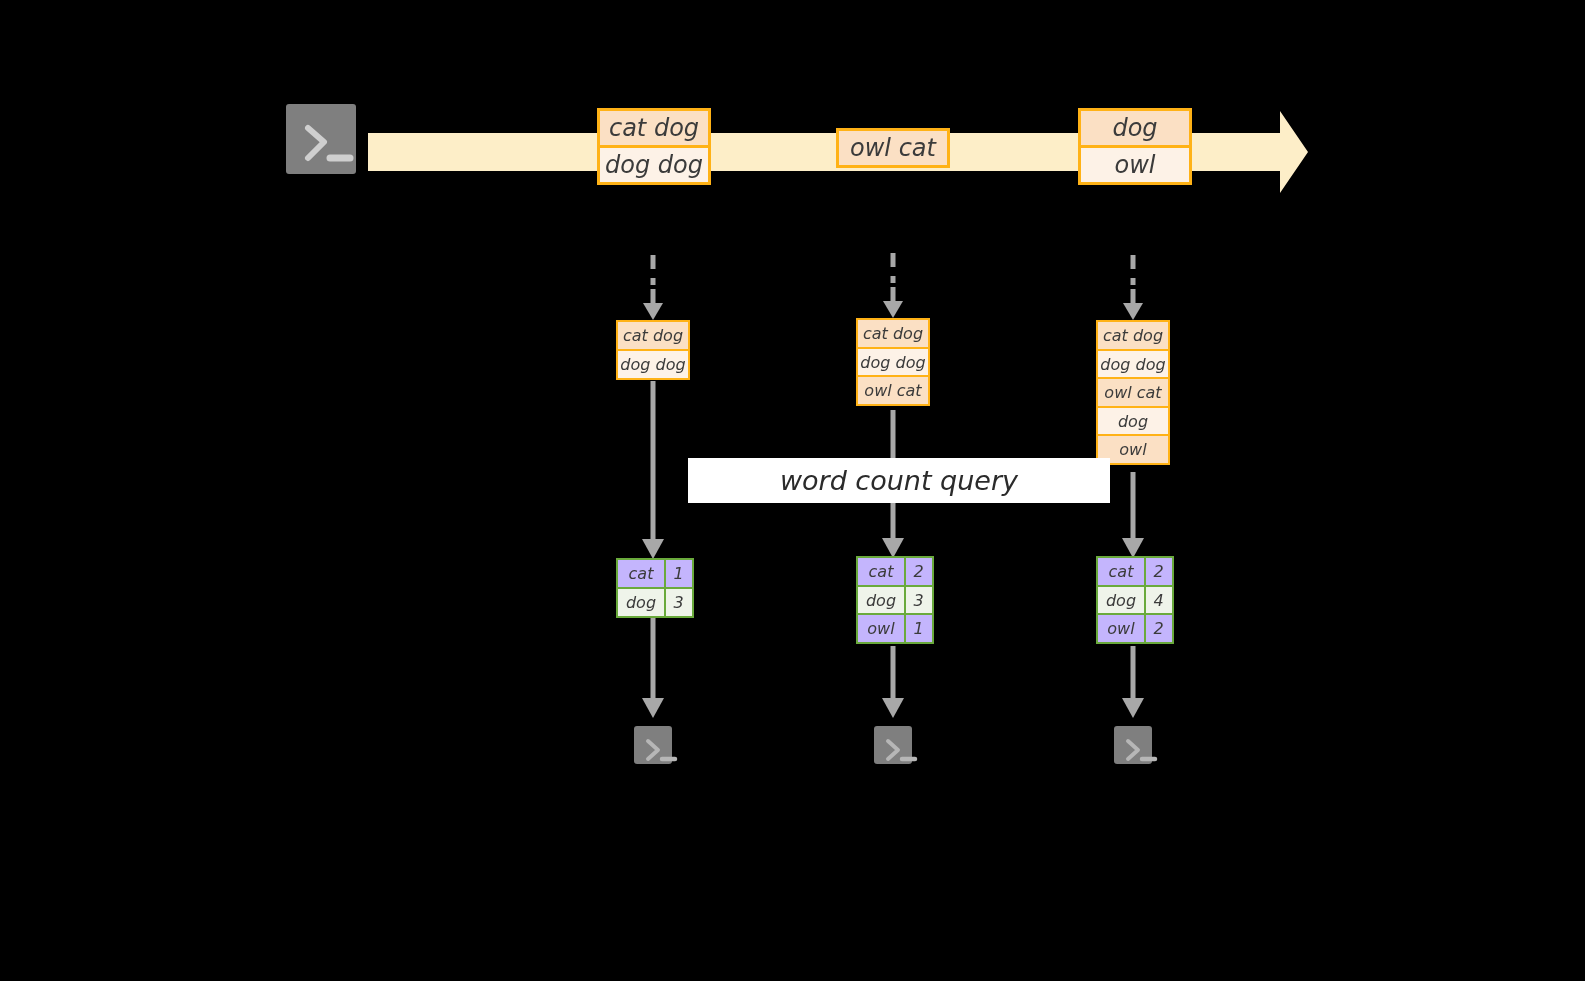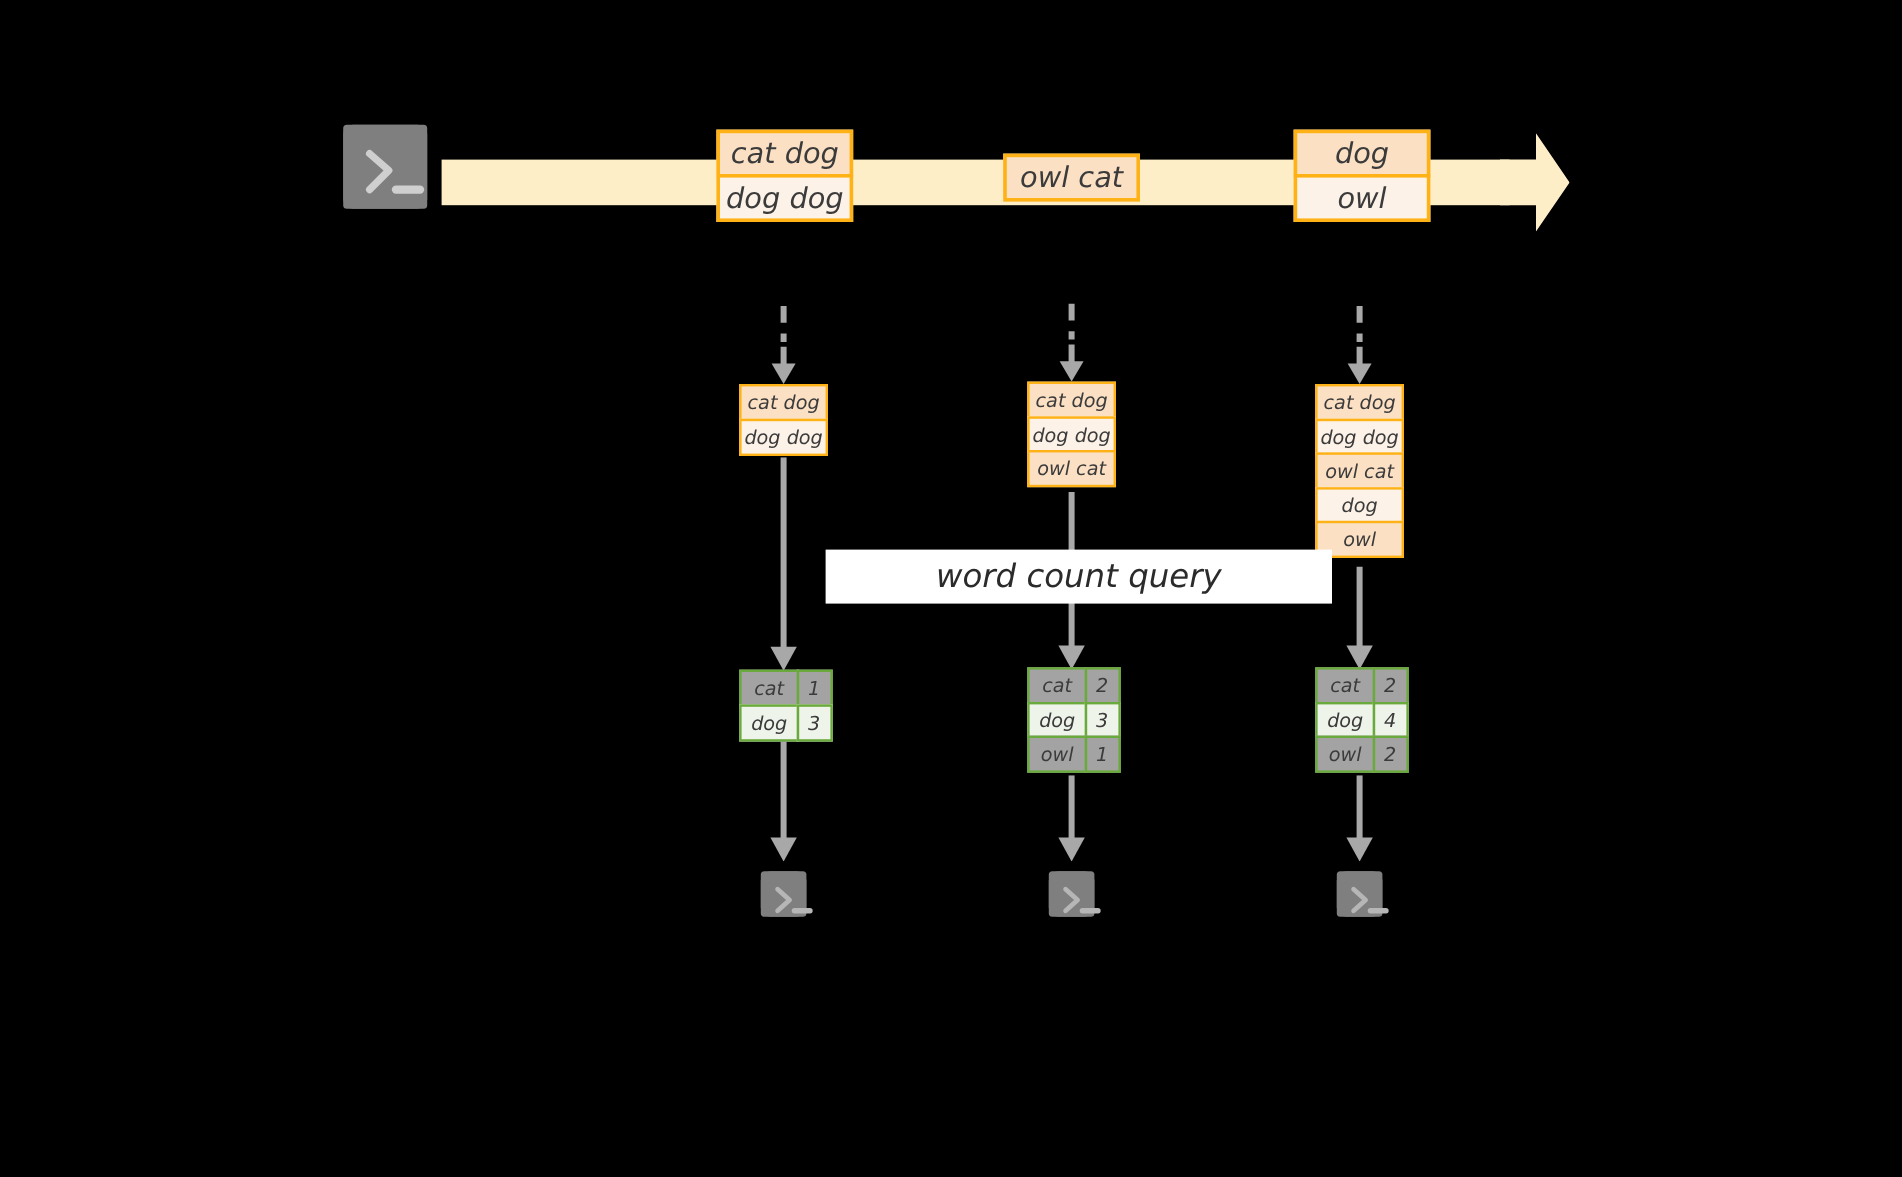--- a/index.html
+++ b/index.html
@@ -141,21 +141,21 @@
     height: 31px;
     display: flex;
     align-items: center;
     justify-content: center;
     font-size: 16px;
     color: #3b3b3b;
     white-space: nowrap;
   }
   .gtable .gc.word { width: 50px; }
   .gtable .gc.cnt  { width: 30px; margin-left: -2.5px; }
-  .gtable .grow.dark  .gc { background: #a3a3a3; }
+  .gtable .grow.dark  .gc { background: #c4b5fd; }
   .gtable .grow.light .gc { background: #eff4ea; }
 
   
   .query-band {
     position: absolute;
     left: 688px;
     top: 458px;
     width: 422px;
     height: 45px;
     background: #ffffff;

